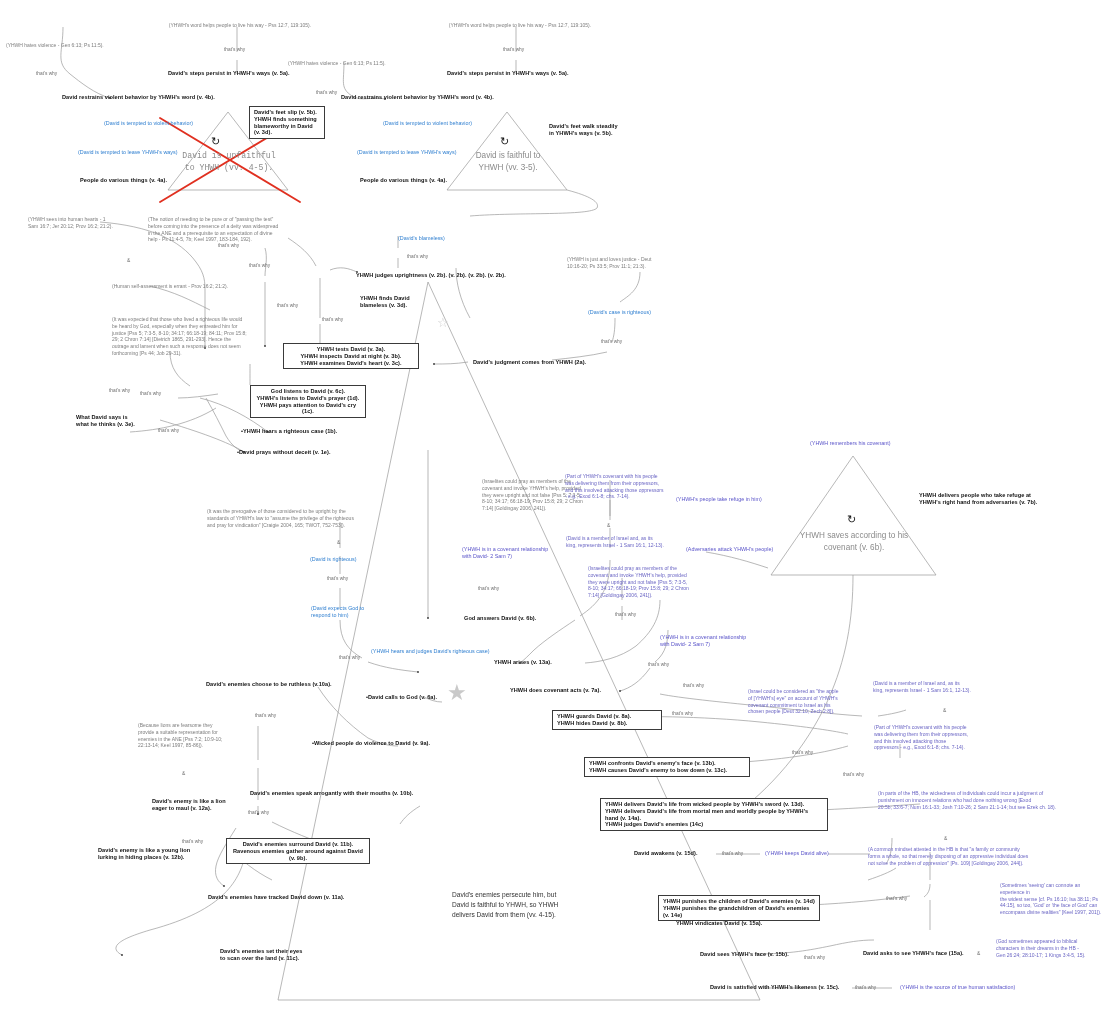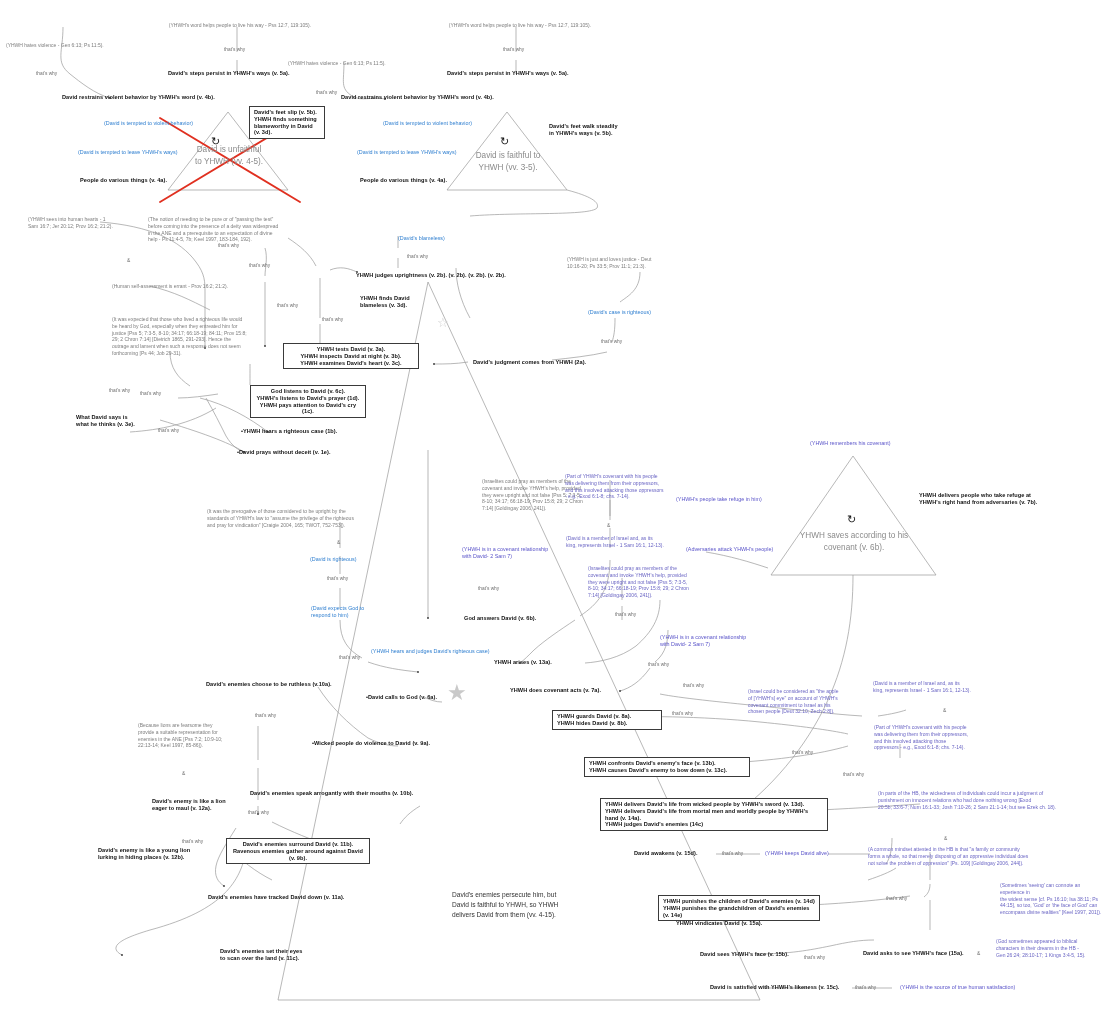--- a/index.html
+++ b/index.html
@@ -210,21 +210,21 @@
   <div class="node connlbl" style="left:224px;top:47px;">that's why</div>
   <div class="node note" style="left:6px;top:42px;width:125px;">(YHWH hates violence - Gen 6:13; Ps 11:5).</div>
   <div class="node connlbl" style="left:36px;top:71px;">that's why</div>
 
   <div class="node prop" style="left:168px;top:70px;width:180px;">David's steps persist in YHWH's ways  (v. 5a).</div>
   <div class="node prop" style="left:62px;top:94px;width:230px;">David restrains violent behavior by YHWH's word (v. 4b).</div>
   <div class="node implied" style="left:104px;top:120px;width:160px;">(David is tempted to violent behavior)</div>
   <div class="node implied" style="left:78px;top:149px;width:175px;">(David is tempted to leave YHWH's ways)</div>
   <div class="node prop" style="left:80px;top:177px;width:150px;">People do various things (v. 4a).</div>
   <div class="recycle" style="left:211px;top:136px;">↻</div>
-  <div class="node tri-label" style="left:168px;top:144px;width:122px;">David is unfaithful
+  <div class="node tri-label" style="left:168px;top:150px;width:122px;font-family:Liberation Mono, monospace;">David is unfaithful
 to YHWH (vv. 4-5).</div>
 
   <div class="node prop bx" style="left:249px;top:106px;width:66px;">David's feet slip (v. 5b).
 YHWH finds something
 blameworthy in David (v. 3d).</div>
 
   <div class="node note ctr" style="left:430px;top:22px;width:180px;">(YHWH's word helps people to live his way - Pss 12:7, 119:105).</div>
   <div class="node connlbl" style="left:503px;top:47px;">that's why</div>
   <div class="node note" style="left:288px;top:60px;width:125px;">(YHWH hates violence - Gen 6:13; Ps 11:5).</div>
   <div class="node connlbl" style="left:316px;top:90px;">that's why</div>

